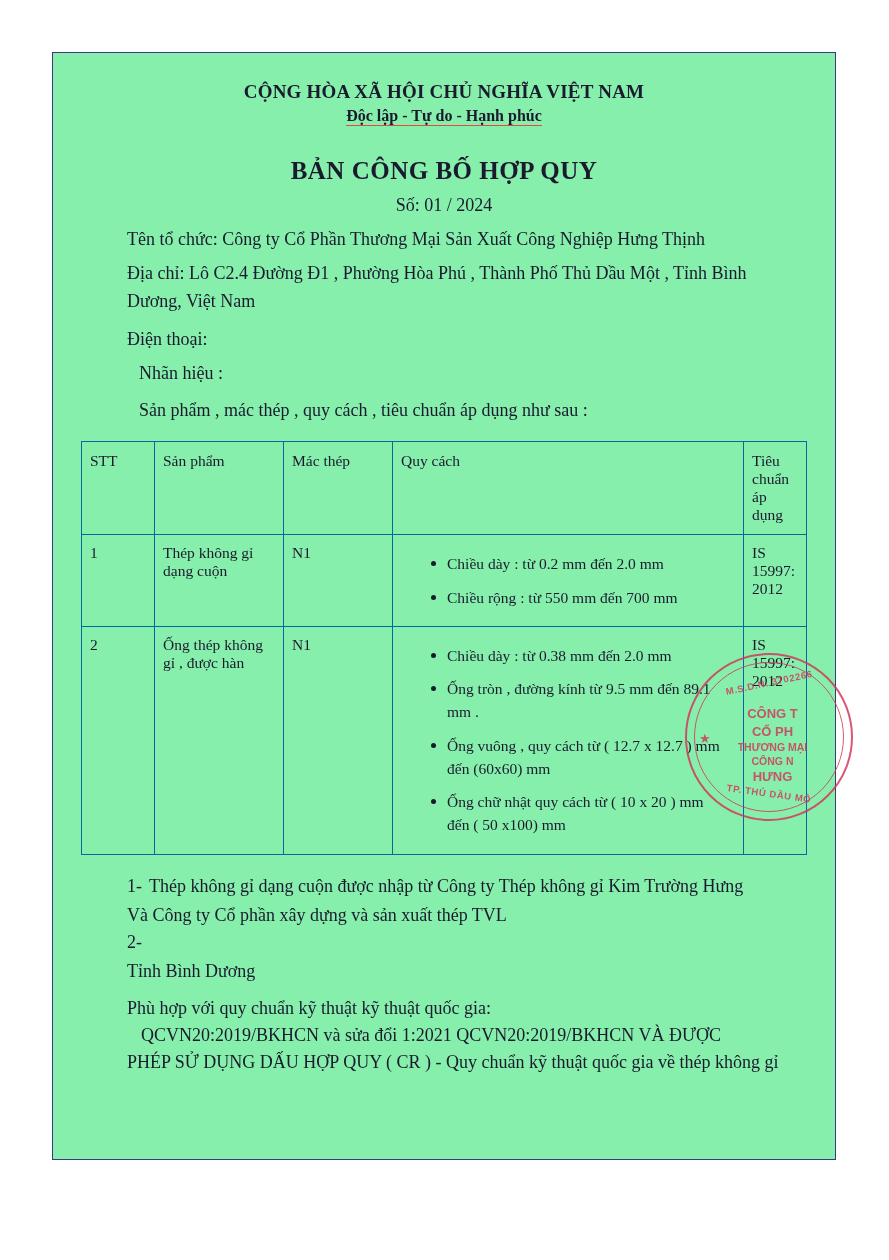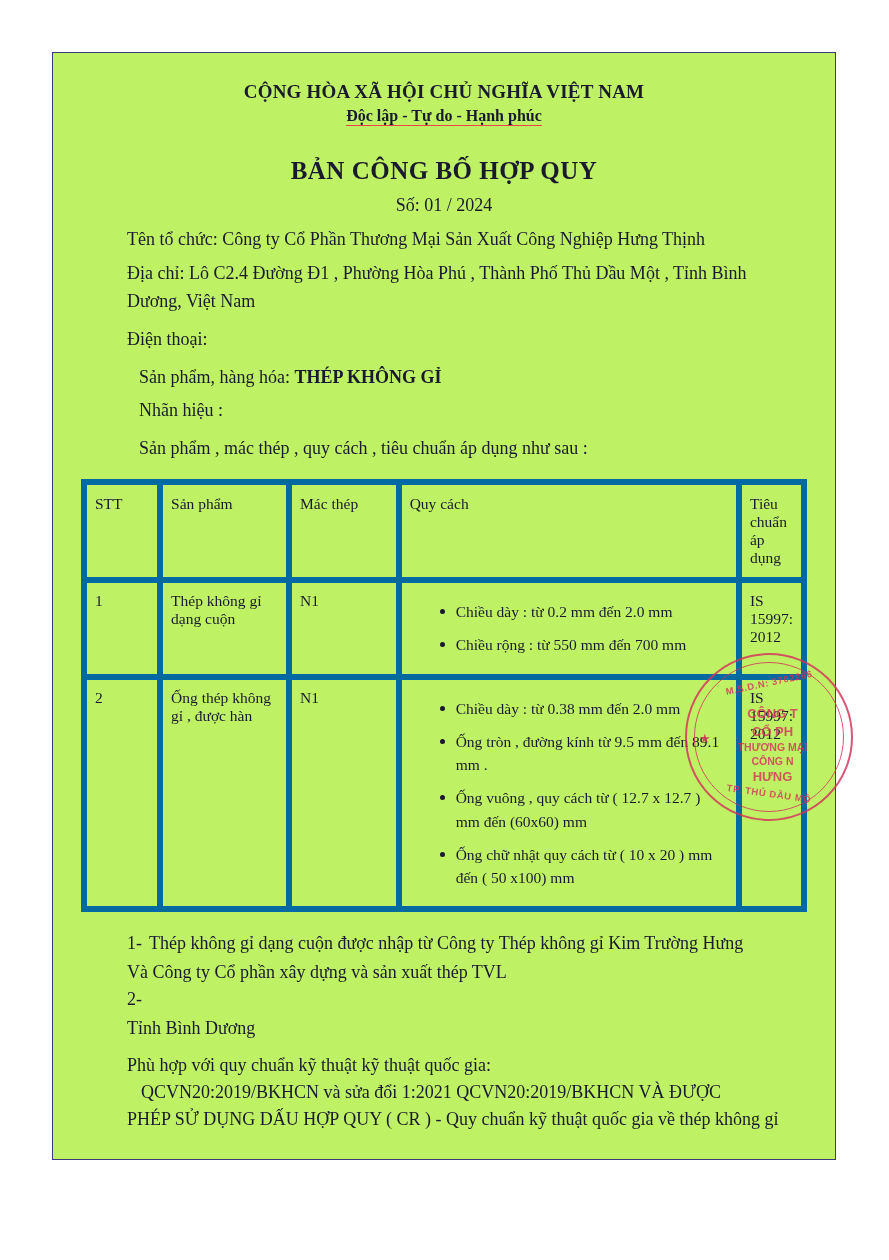--- a/index.html
+++ b/index.html
@@ -17,21 +17,21 @@
   }
 
   .page {
     position: absolute;
     left: 52px;
     top: 52px;
     width: 784px;
     height: 1108px;
     border: 1px solid #3a3a7a;
     box-sizing: border-box;
-    background: #bef264;
+    background: #86efac;
   }
 
   .inner {
     position: absolute;
     left: 0;
     top: 0;
     right: 0;
     bottom: 0;
     padding: 18px 28px 10px 28px;
     box-sizing: border-box;
@@ -78,21 +78,21 @@
 
   .bold { font-weight: bold; }
 
   table.spec {
     width: 100%;
     border-collapse: collapse;
     margin-top: 16px;
     font-size: 15.5px;
   }
   table.spec th, table.spec td {
-    border: 6px solid #0369a1;
+    border: 1px solid #0369a1;
     vertical-align: top;
     padding: 9px 8px;
     text-align: left;
     font-weight: normal;
   }
   table.spec thead th {
     padding-top: 10px;
     padding-bottom: 10px;
   }
   .col-stt  { width: 56px;  text-align: center; }
@@ -246,24 +246,20 @@
     <div class="para tight">
       <span>Địa chỉ:</span>
       <span>Lô C2.4 Đường Đ1 , Phường Hòa Phú , Thành Phố Thủ Dầu Một , Tỉnh Bình Dương, Việt Nam</span>
     </div>
 
     <div class="para">
       <span>Điện thoại:</span>
       <span></span>
     </div>
 
-    <div class="para ind">
-      <span>Sản phẩm, hàng hóa:</span>
-      <span class="bold">THÉP KHÔNG GỈ</span>
-    </div>
 
     <div class="para ind tight">
       <span>Nhãn hiệu :</span>
       <span></span>
     </div>
 
     <div class="para ind">Sản phẩm , mác thép , quy cách , tiêu chuẩn áp dụng như sau :</div>
 
     <table class="spec">
       <thead>

